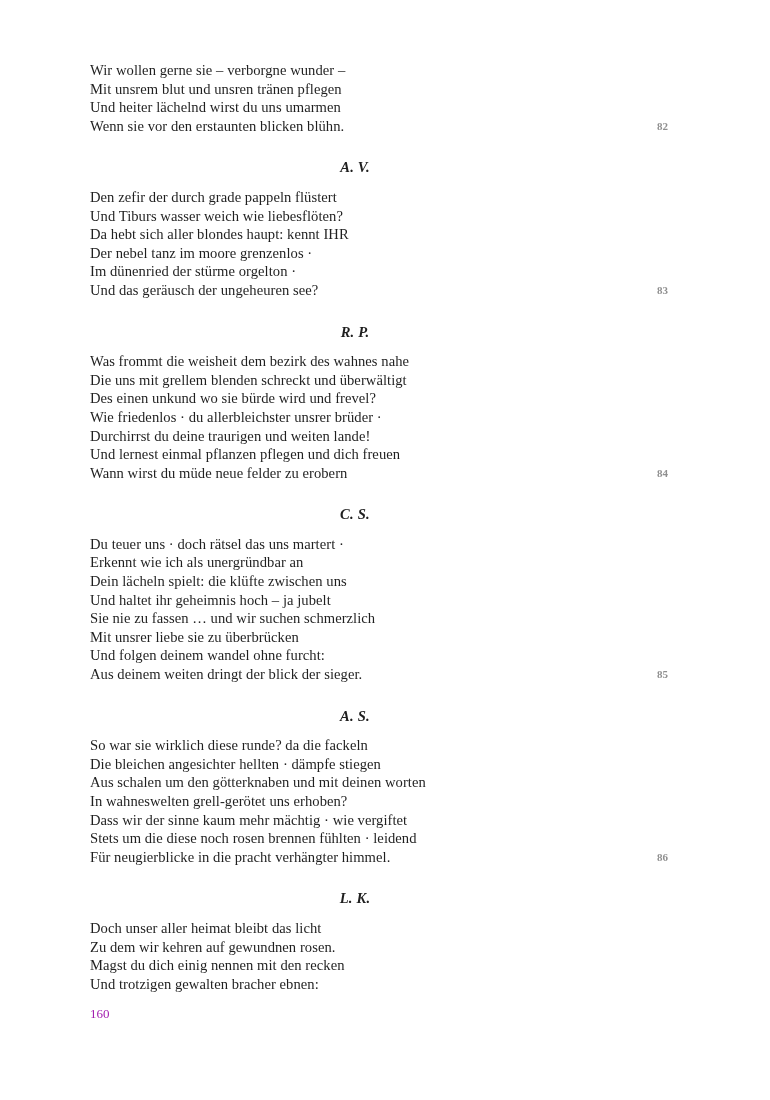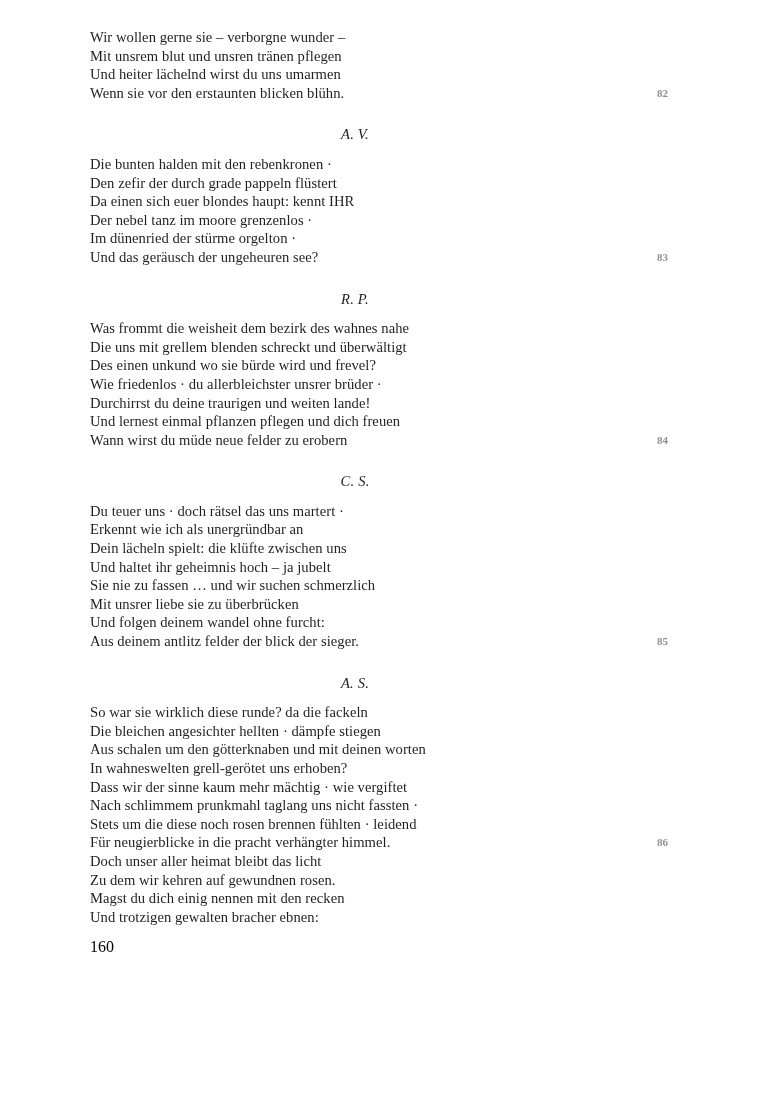--- a/index.html
+++ b/index.html
@@ -12,30 +12,31 @@
     height: 1100px;
     overflow: hidden;
     position: relative;
     font-family: "Liberation Serif", "DejaVu Serif", serif;
     color: #1f1f1f;
   }
   .page {
     padding: 28px 0 0 90px;
     box-sizing: border-box;
     width: 770px;
+    margin-top: 33px;
   }
   .section { margin: 0; }
   .heading {
     width: 530px;
     margin: 23px 0 11px 0;
     padding: 0;
     text-align: center;
     font-size: 14.6px;
     line-height: 18.6px;
-    font-weight: normal;
+    font-weight: bold;
     font-style: italic;
     letter-spacing: 0.2px;
   }
   .stanza {
     position: relative;
     width: 620px;
   }
   .line {
     font-size: 14.6px;
     line-height: 18.6px;
@@ -48,23 +49,23 @@
     bottom: 0;
     height: 18.6px;
     line-height: 18.6px;
     font-size: 11px;
     font-style: normal;
     font-weight: bold;
     color: #8f8f8f;
   }
   .footer {
     margin-top: 13px;
-    font-size: 16px;
+    font-size: 13px;
     line-height: 16px;
-    color: #000000;
+    color: #a21caf;
   }
 </style>
 </head>
 <body>
 
 <main class="page">
   <div id="sections">
   <section class="section">
 
     <div class="stanza">
@@ -72,23 +73,23 @@
           <div class="line">Mit unsrem blut und unsren tränen pflegen</div>
           <div class="line">Und heiter lächelnd wirst du uns umarmen</div>
           <div class="line">Wenn sie vor den erstaunten blicken blühn.</div>
           <span class="mnum">82</span>
         </div>
   </section>
 
   <section class="section">
     <h2 class="heading">A. V.</h2>
     <div class="stanza">
-          <div class="line">Die bunten halden mit den rebenkronen ·</div>
           <div class="line">Den zefir der durch grade pappeln flüstert</div>
-          <div class="line">Da einen sich euer blondes haupt: kennt IHR</div>
+          <div class="line">Und Tiburs wasser weich wie liebesflöten?</div>
+          <div class="line">Da hebt sich aller blondes haupt: kennt IHR</div>
           <div class="line">Der nebel tanz im moore grenzenlos ·</div>
           <div class="line">Im dünenried der stürme orgelton ·</div>
           <div class="line">Und das geräusch der ungeheuren see?</div>
           <span class="mnum">83</span>
         </div>
   </section>
 
   <section class="section">
     <h2 class="heading">R. P.</h2>
     <div class="stanza">
@@ -106,41 +107,41 @@
   <section class="section">
     <h2 class="heading">C. S.</h2>
     <div class="stanza">
           <div class="line">Du teuer uns · doch rätsel das uns martert ·</div>
           <div class="line">Erkennt wie ich als unergründbar an</div>
           <div class="line">Dein lächeln spielt: die klüfte zwischen uns</div>
           <div class="line">Und haltet ihr geheimnis hoch – ja jubelt</div>
           <div class="line">Sie nie zu fassen … und wir suchen schmerzlich</div>
           <div class="line">Mit unsrer liebe sie zu überbrücken</div>
           <div class="line">Und folgen deinem wandel ohne furcht:</div>
-          <div class="line">Aus deinem antlitz felder der blick der sieger.</div>
+          <div class="line">Aus deinem weiten dringt der blick der sieger.</div>
           <span class="mnum">85</span>
         </div>
   </section>
 
   <section class="section">
     <h2 class="heading">A. S.</h2>
     <div class="stanza">
           <div class="line">So war sie wirklich diese runde? da die fackeln</div>
           <div class="line">Die bleichen angesichter hellten · dämpfe stiegen</div>
           <div class="line">Aus schalen um den götterknaben und mit deinen worten</div>
           <div class="line">In wahneswelten grell-gerötet uns erhoben?</div>
           <div class="line">Dass wir der sinne kaum mehr mächtig · wie vergiftet</div>
-          <div class="line">Nach schlimmem prunkmahl taglang uns nicht fassten ·</div>
           <div class="line">Stets um die diese noch rosen brennen fühlten · leidend</div>
           <div class="line">Für neugierblicke in die pracht verhängter himmel.</div>
           <span class="mnum">86</span>
         </div>
   </section>
 
   <section class="section">
+    <h2 class="heading">L. K.</h2>
     <div class="stanza">
           <div class="line">Doch unser aller heimat bleibt das licht</div>
           <div class="line">Zu dem wir kehren auf gewundnen rosen.</div>
           <div class="line">Magst du dich einig nennen mit den recken</div>
           <div class="line">Und trotzigen gewalten bracher ebnen:</div>
         </div>
   </section>
 </div>
   <div class="footer">160</div>
 </main>

